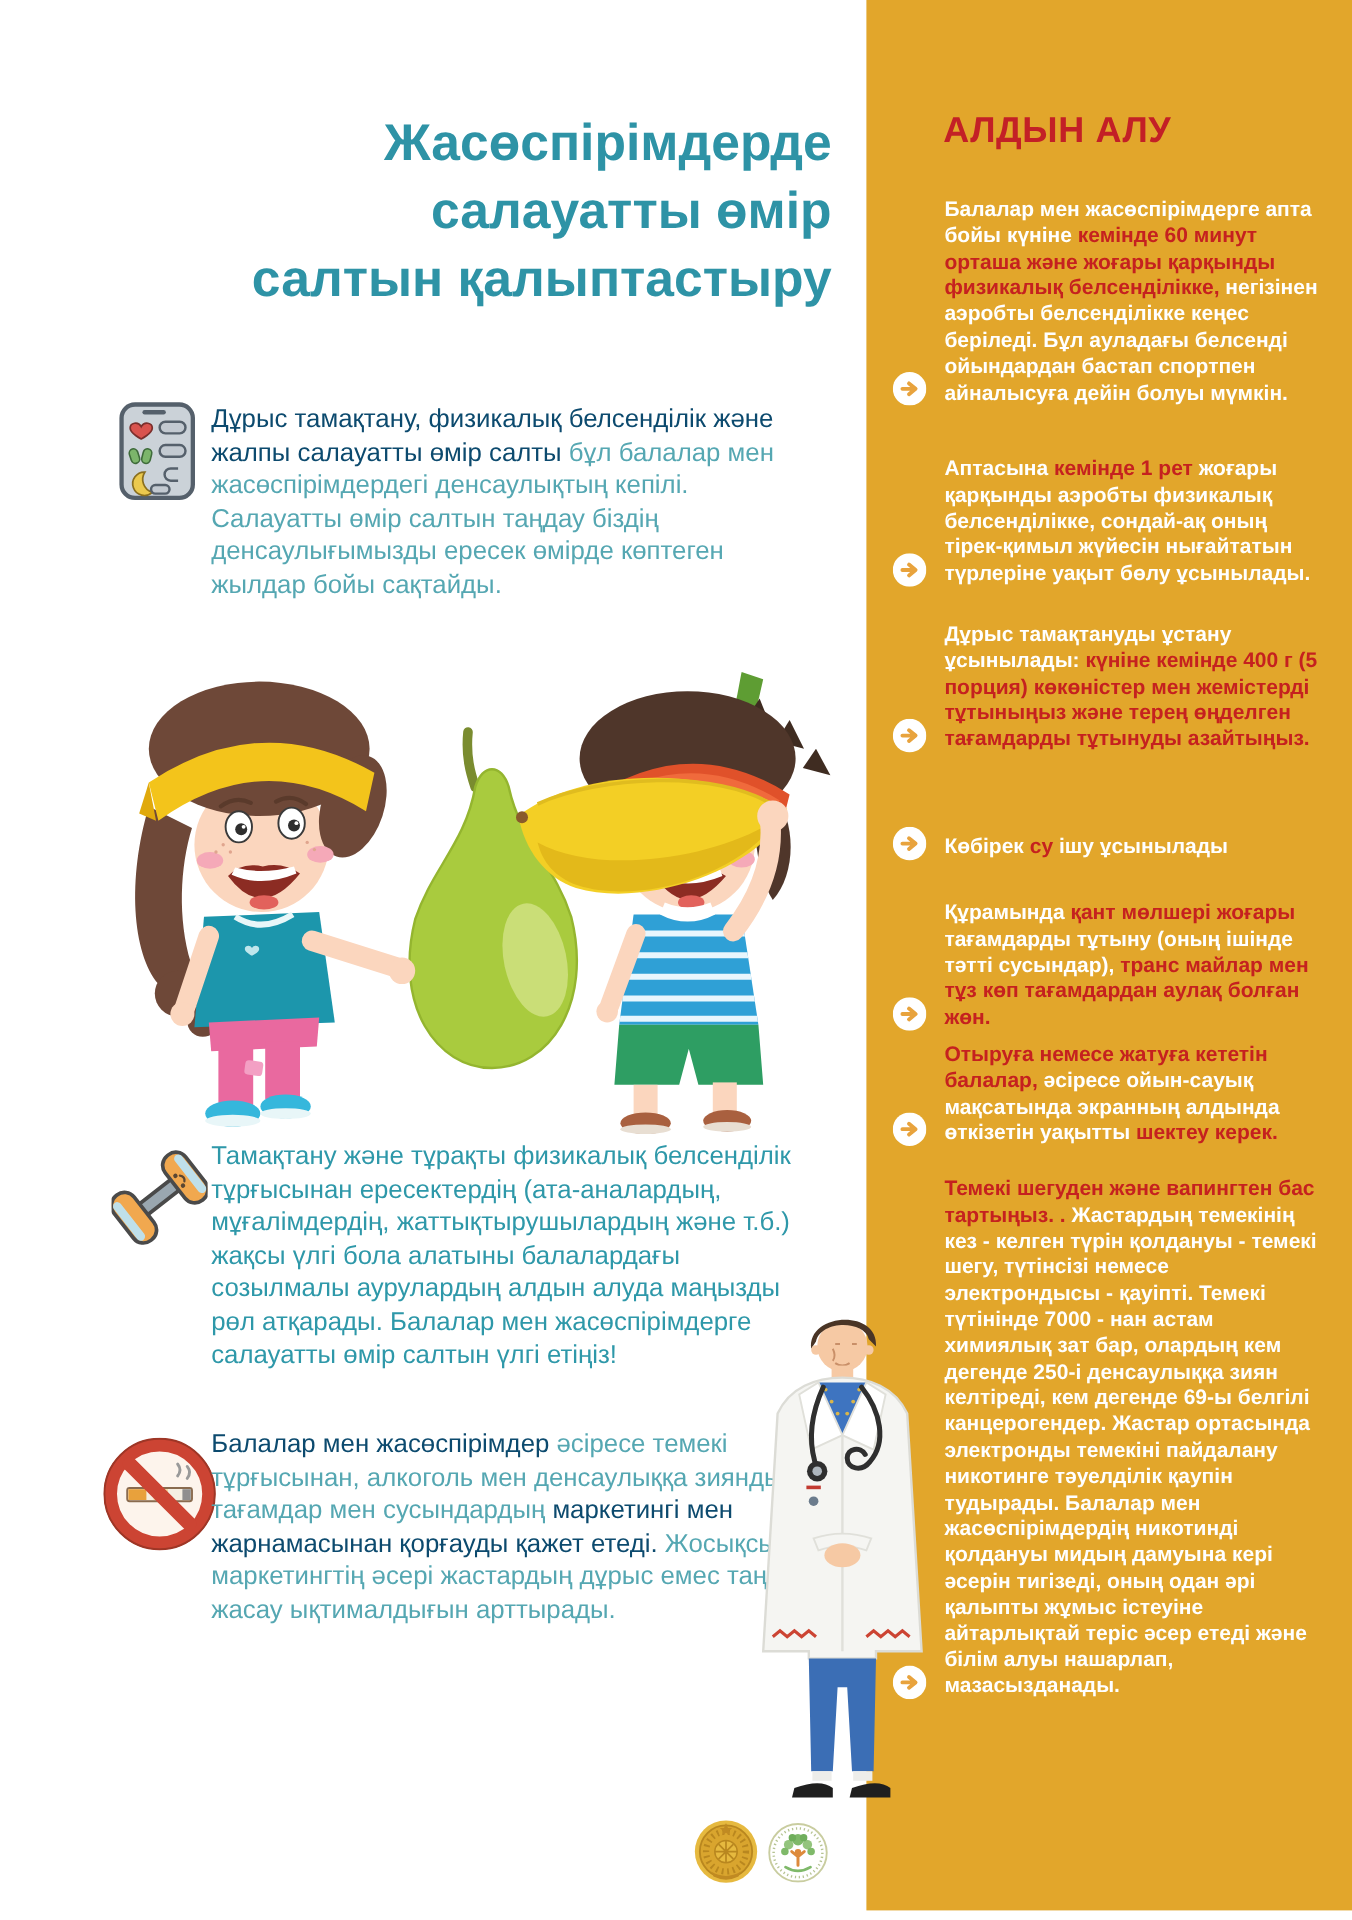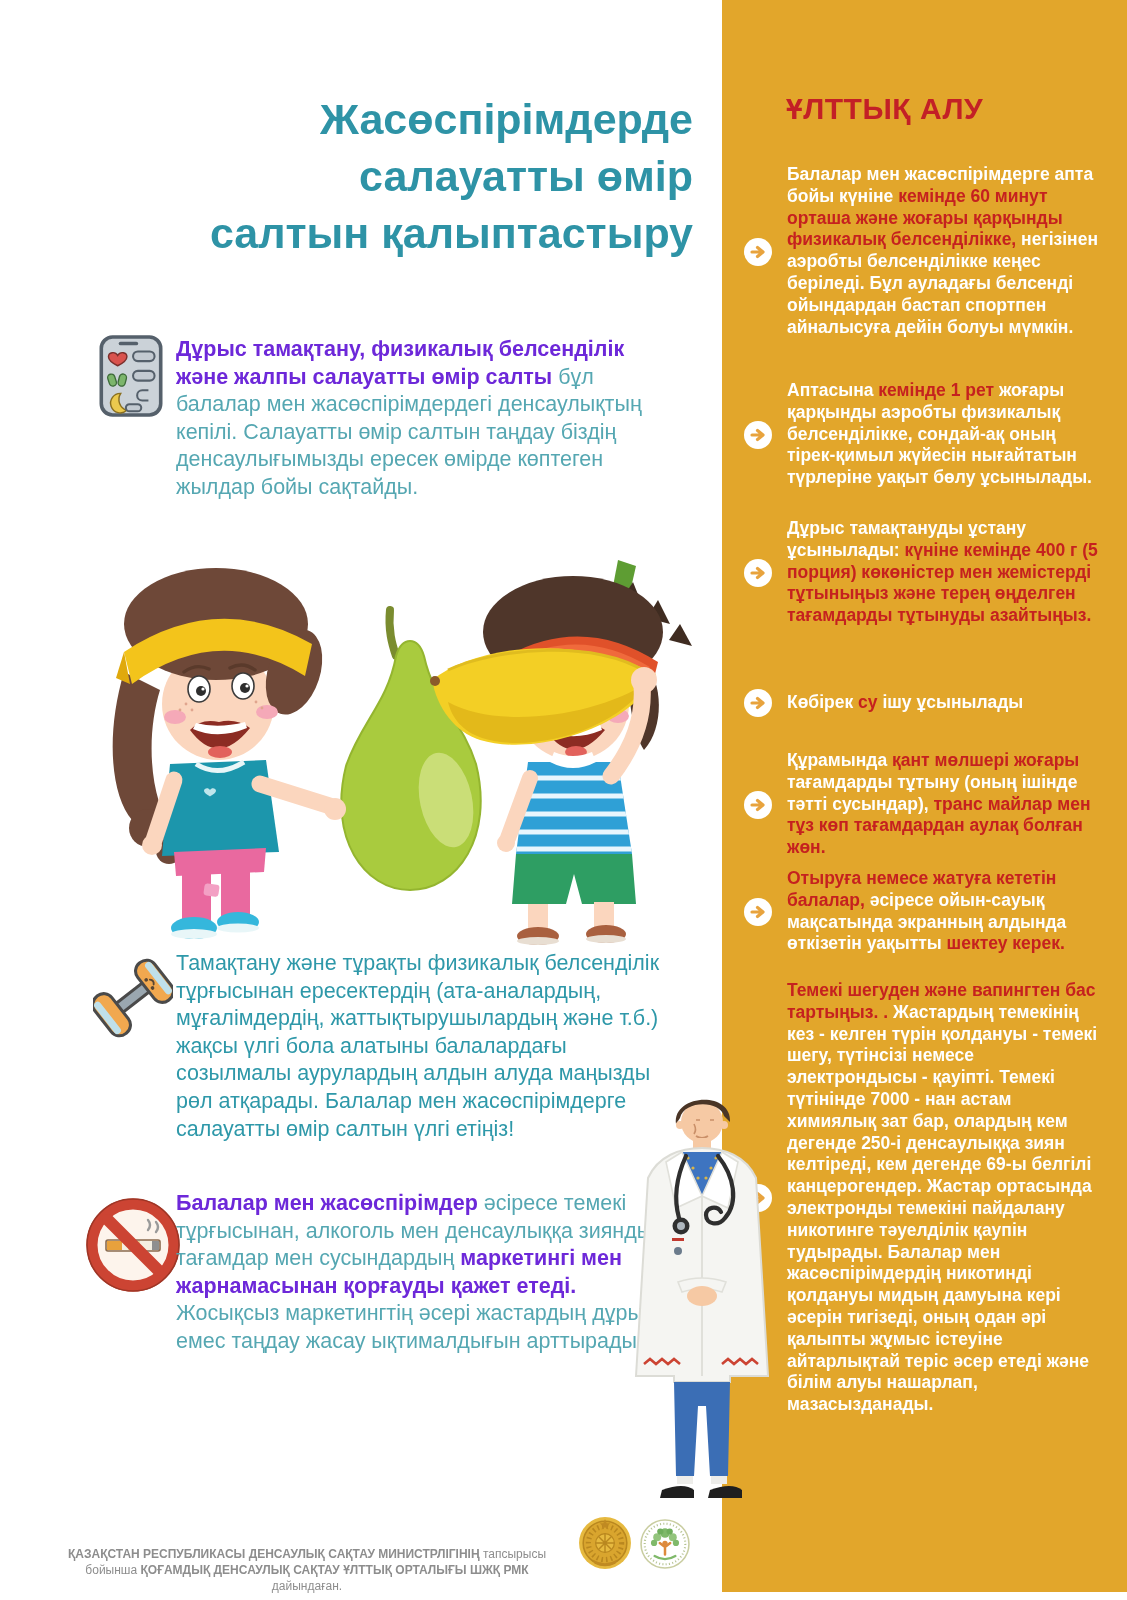--- a/index.html
+++ b/index.html
@@ -6,33 +6,33 @@
   .poster{
     position:relative;width:1127px;height:1600px;background:#ffffff;overflow:hidden;
     font-family:"Liberation Sans", sans-serif;
   }
   
   .yellow-col{position:absolute;left:722px;top:0;width:405px;height:1592px;background:#E2A62B;}
   .prevention-heading{
     position:absolute;left:64px;top:92px;margin:0;
     font-size:30px;font-weight:700;color:#C32026;letter-spacing:.5px;
   }
-  .bullet{position:absolute;left:22px;display:flex;align-items:center;gap:15px;}
+  .bullet{position:absolute;left:22px;display:flex;align-items:flex-end;gap:15px;}
   .b1{top:164px}.b2{top:380px}.b3{top:518px}.b4{top:688px}.b5{top:750px}.b6{top:868px}.b7{top:980px}
   .bdot{flex:0 0 auto;width:28px;height:28px;display:block;margin-top:1px;}
   .btext{margin:0;width:318px;font-weight:700;font-size:17.5px;line-height:21.8px;}
   .seg-w{color:#FFFFFF}
   .seg-r{color:#C5211F}
   
   .poster-title{
     position:absolute;left:97px;top:75px;margin:16px;width:580px;
     font-size:43px;line-height:57px;font-weight:700;color:#2E93A6;white-space:pre-line;text-align:right;
   }
   .para{position:absolute;margin:0;font-size:21.5px;line-height:27.6px;color:#55A7B2;}
-  .para b{color:#6d28d9;font-weight:700;}
+  .para b{color:#0c4a6e;font-weight:400;}
   .intro-text{left:176px;top:336px;width:492px;}
   .fitness-text{left:176px;top:950px;width:508px;font-weight:400;color:#2E98A9;}
   .smoking-text{left:176px;top:1190px;width:505px;}
   .icon-abs{position:absolute;display:block;}
   .phone-icon{left:95px;top:334px;}
   .dumbbell-icon{left:93px;top:958px;}
   .nosmoke-icon{left:86px;top:1198px;}
   .kids-illustration{left:58px;top:552px;}
   .doctor-illustration{left:618px;top:1076px;z-index:3;}
   
@@ -44,21 +44,21 @@
   .logo{position:absolute;display:block;}
   .logo-emblem{left:578px;top:1516px;}
   .logo-ncph{left:640px;top:1519px;}
 </style>
 </head>
 <body>
 
 <div class="poster">
 
   <div class="yellow-col">
-    <h2 class="prevention-heading">ҰЛТТЫҚ АЛУ</h2>
+    <h2 class="prevention-heading">АЛДЫН АЛУ</h2>
 
     <div class="bullet b1">
       <span class="bdot"><svg width="28" height="28" viewBox="0 0 28 28">
             <circle cx="14" cy="14" r="14" fill="#FFFFFF"></circle>
             <path d="M8 14 h9 M13.5 9.5 l5.5 4.5 -5.5 4.5" stroke="#E8A33D" stroke-width="3.2" fill="none" stroke-linecap="round" stroke-linejoin="round"></path>
           </svg></span>
       <p class="btext"><span class="seg-w">Балалар мен жасөспірімдерге апта бойы күніне </span><span class="seg-r">кемінде 60 минут орташа және жоғары қарқынды физикалық белсенділікке,</span><span class="seg-w"> негізінен аэробты белсенділікке кеңес беріледі. Бұл ауладағы белсенді ойындардан бастап спортпен айналысуға дейін болуы мүмкін.</span></p>
     </div>
     <div class="bullet b2">
       <span class="bdot"><svg width="28" height="28" viewBox="0 0 28 28">
@@ -335,21 +335,20 @@
 
       <path d="M56 306 L112 306 L110 400 L92 400 L88 330 L80 330 L76 400 L58 400 Z" fill="#3B6EB5"></path>
       <rect x="59" y="400" width="16" height="8" fill="#EDEDEA"></rect>
       <rect x="93" y="400" width="16" height="8" fill="#EDEDEA"></rect>
 
       <path d="M44 414 q22 -8 32 0 l0 8 -34 0 Z" fill="#1F1F1F"></path>
       <path d="M92 414 q22 -8 32 0 l0 8 -34 0 Z" fill="#1F1F1F"></path>
     </svg>
   </span>
 
-  <p class="footer-text"><span class="fb">ҚАЗАҚСТАН РЕСПУБЛИКАСЫ ДЕНСАУЛЫҚ САҚТАУ МИНИСТРЛІГІНІҢ</span><span class="fr"> тапсырысы бойынша </span><span class="fb">ҚОҒАМДЫҚ ДЕНСАУЛЫҚ САҚТАУ ҰЛТТЫҚ ОРТАЛЫҒЫ ШЖҚ РМК</span><span class="fr"> дайындаған.</span></p>
 
   <span class="logo logo-emblem">
     <svg width="54" height="54" viewBox="0 0 52 52">
       <circle cx="26" cy="26" r="25" fill="#E6B93F"></circle>
       <circle cx="26" cy="26" r="21" fill="#D9A52E" stroke="#B9871F" stroke-width="1.5"></circle>
       <circle cx="26" cy="26" r="16" fill="none" stroke="#B9871F" stroke-width="5" stroke-dasharray="1.5 3"></circle>
       <circle cx="26" cy="26" r="9" fill="#E6B93F" stroke="#B9871F" stroke-width="1.2"></circle>
       <path d="M26 17 v18 M17 26 h18 M20 20 l12 12 M32 20 l-12 12" stroke="#B9871F" stroke-width="1.4"></path>
       <polygon points="26,3 27.6,7 31,7 28.2,9.4 29.4,13 26,10.8 22.6,13 23.8,9.4 21,7 24.4,7" fill="#C08A22"></polygon>
       <path d="M14 42 q12 7 24 0 l-2 4 q-10 5 -20 0 Z" fill="#C08A22"></path>

